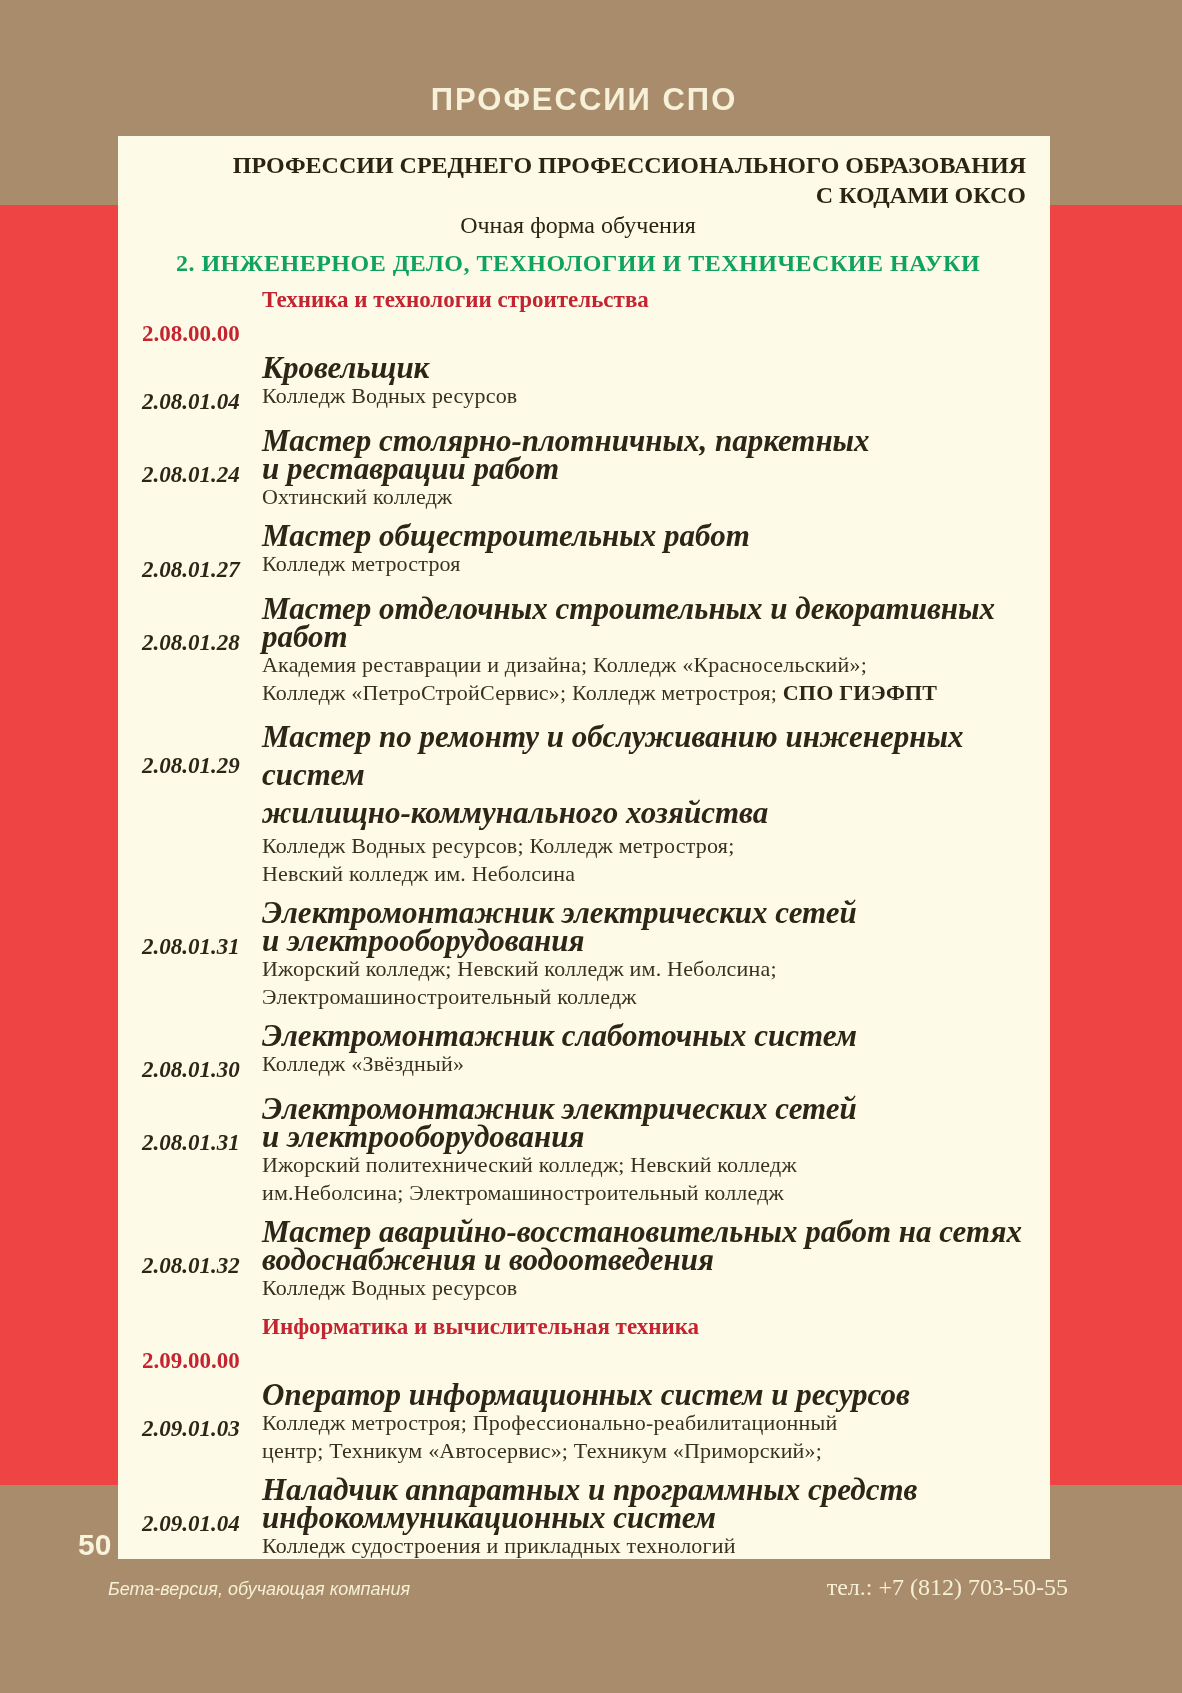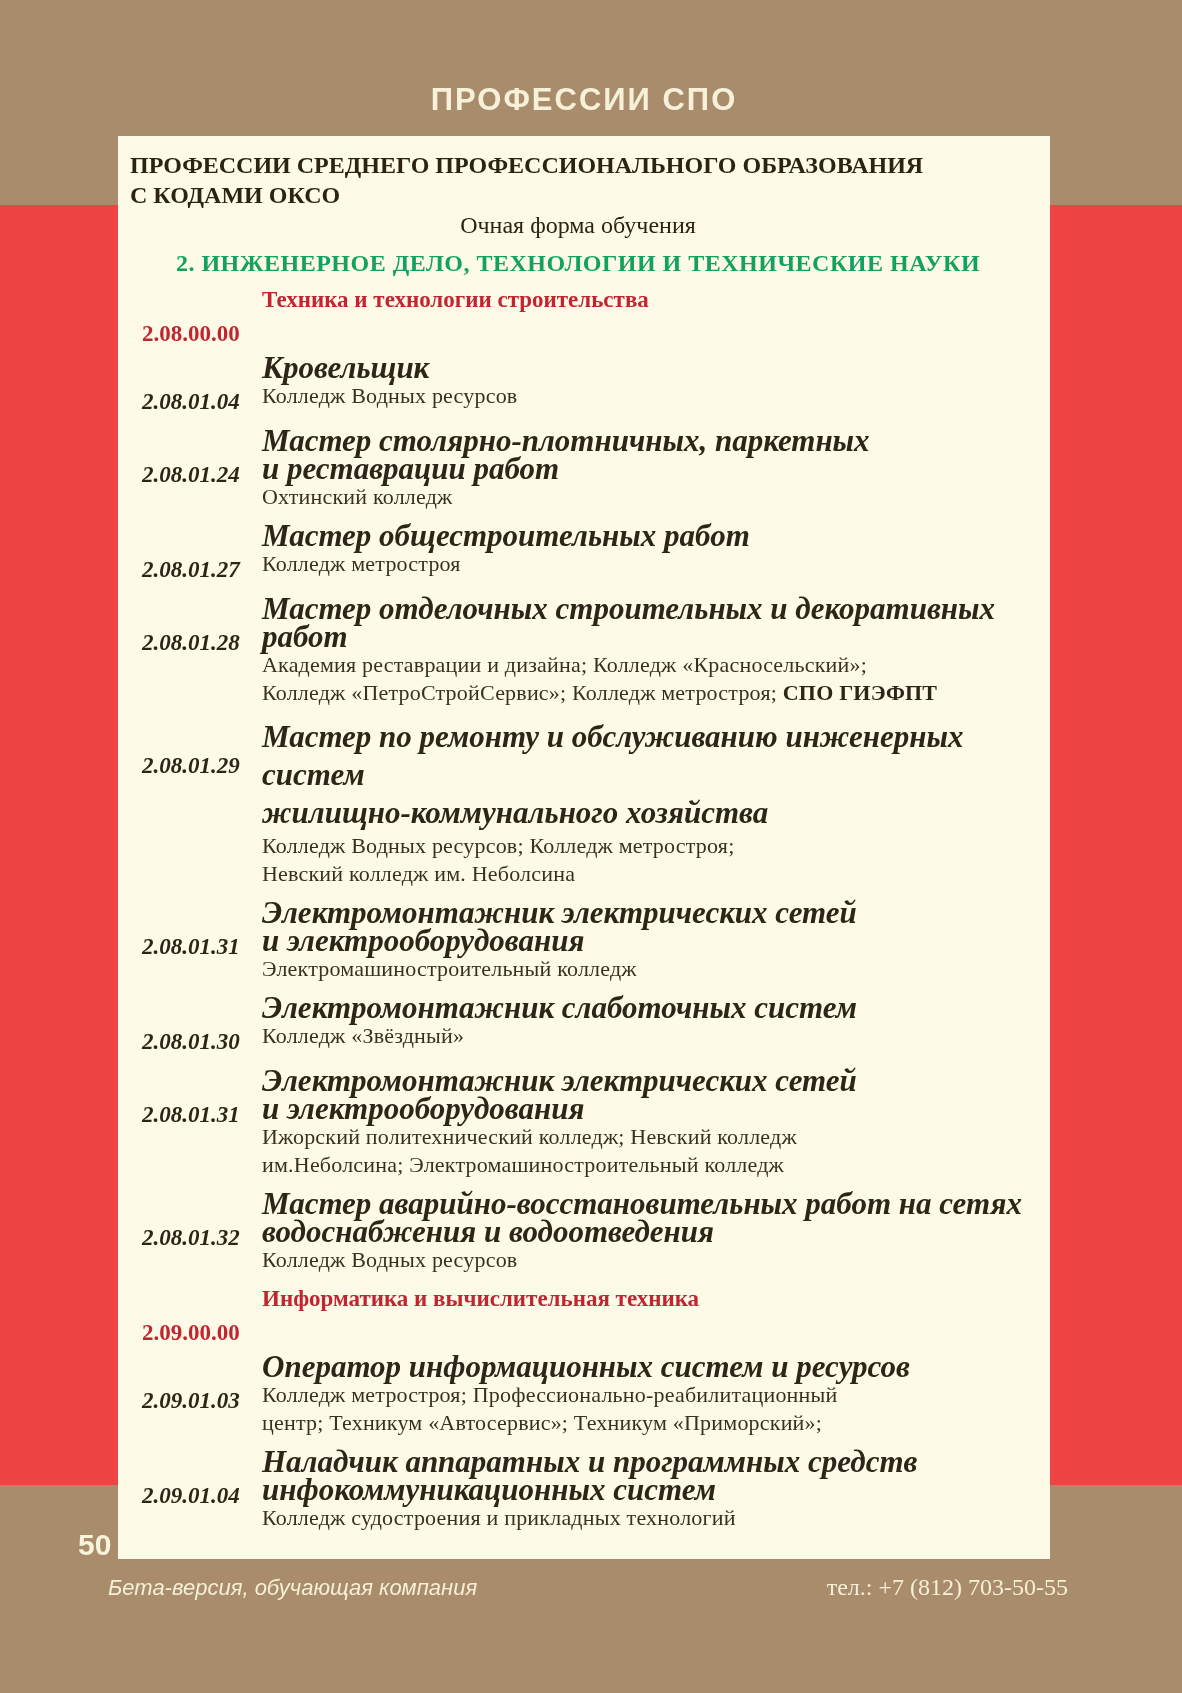--- a/index.html
+++ b/index.html
@@ -28,21 +28,21 @@
     color:#F7F1D9;
   }
   .panel {
     position:absolute; left:118px; top:136px;
     width:932px; height:1423px;
     background:#FDFAE8;
     box-sizing:border-box;
     padding:14px 24px 0 12px;
   }
   .doc-title {
-    text-align:left;
+    text-align:right;
     font-weight:bold; font-size:24px; line-height:30px;
     color:#2C2315;
   }
   .doc-subtitle {
     text-align:center;
     font-size:24px; line-height:30px;
     color:#2C2315;
   }
   .section-heading {
     margin-top:8px;
@@ -92,21 +92,21 @@
     font-weight:bold; font-size:30px;
     color:#F8F3DC;
   }
   .footer {
     position:absolute; left:108px; top:1574px;
     width:960px;
     display:flex; justify-content:space-between; align-items:baseline;
   }
   .footer-note {
     font-family:"Liberation Sans", sans-serif;
-    font-style:italic; font-size:22px;
+    font-style:italic; font-size:18px;
     color:#F6F0D6;
   }
   .footer-phone {
     font-family:"Liberation Serif", serif;
     font-size:24px;
     color:#F6F0D6;
   }
 </style>
 </head>
 <body>
@@ -166,20 +166,21 @@
             <div class="name-line">жилищно-коммунального хозяйства</div>
             <div class="college-line"><span class="run">Колледж Водных ресурсов; Колледж метростроя;</span></div>
             <div class="college-line"><span class="run">Невский колледж им. Неболсина</span></div>
           </div>
         </div>
         <div class="entry item">
           <div class="code">2.08.01.31</div>
           <div class="body">
             <div class="name-line">Электромонтажник электрических сетей</div>
             <div class="name-line">и электрооборудования</div>
+            <div class="college-line"><span class="run">Ижорский колледж; Невский колледж им. Неболсина;</span></div>
             <div class="college-line"><span class="run">Электромашиностроительный колледж</span></div>
           </div>
         </div>
         <div class="entry item">
           <div class="code">2.08.01.30</div>
           <div class="body">
             <div class="name-line">Электромонтажник слаботочных систем</div>
             <div class="college-line"><span class="run">Колледж «Звёздный»</span></div>
           </div>
         </div>

